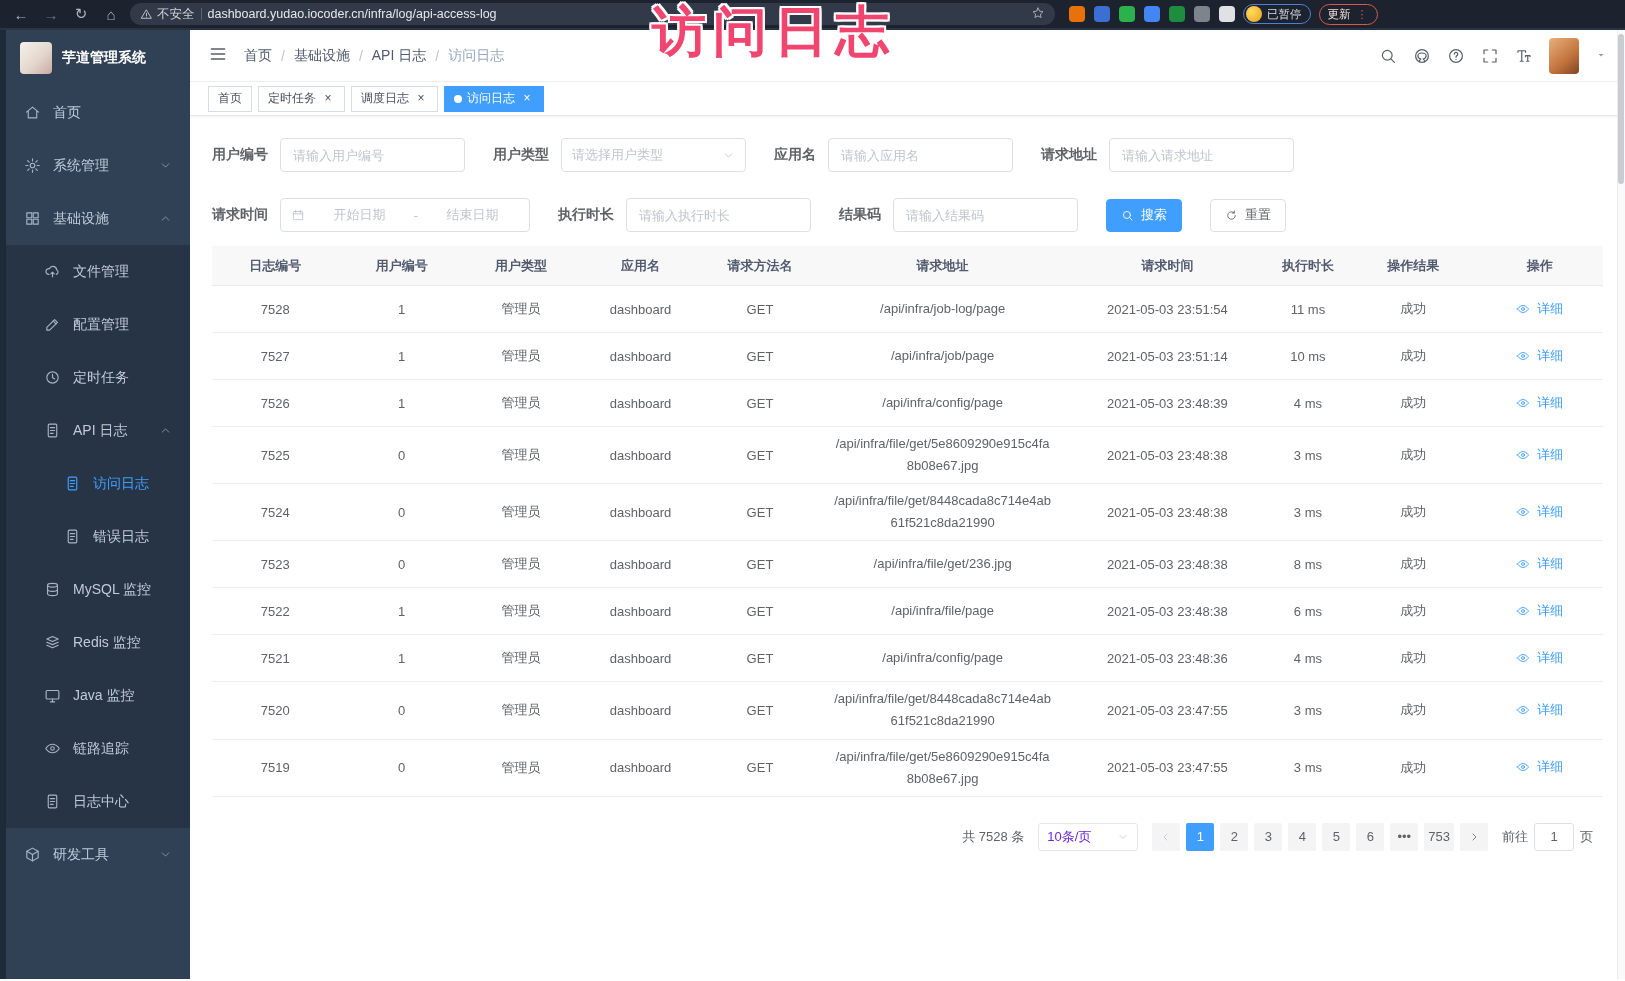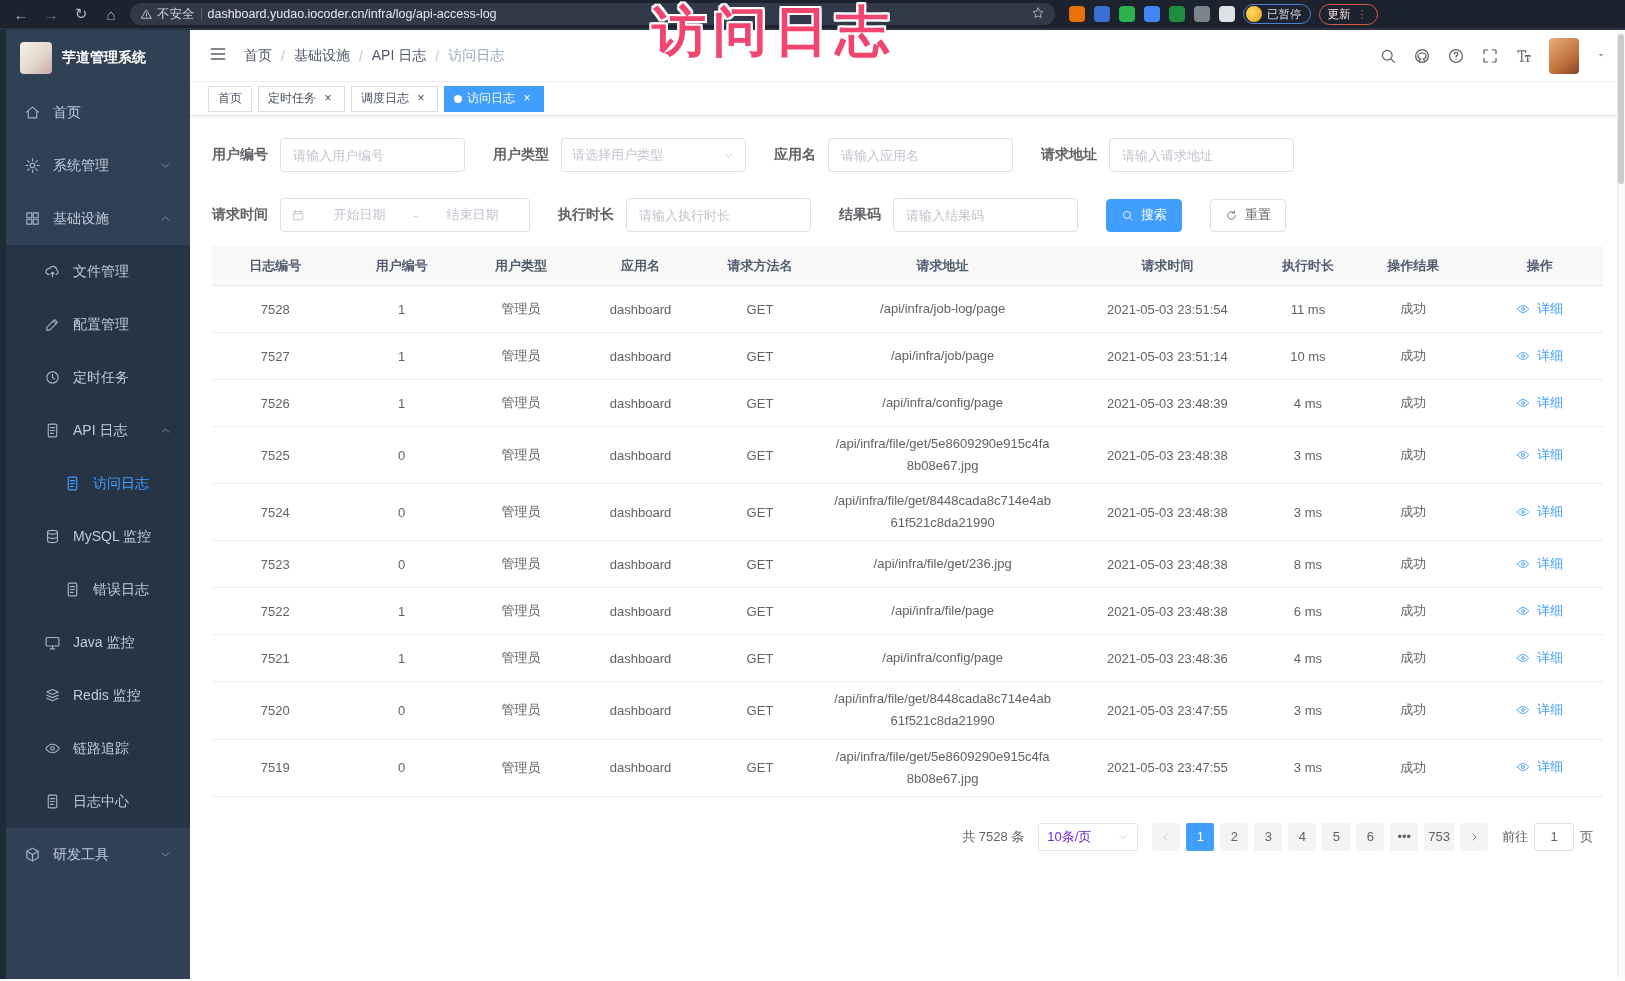--- a/index.html
+++ b/index.html
@@ -220,48 +220,48 @@
             <path d="M6 15l6-6 6 6"></path>
           </svg>
         </div>
         <div class="s-item lvl2 sub active">
           <svg class="icn " viewBox="0 0 24 24">
             <rect x="6" y="3" width="12" height="18" rx="1.5"></rect>
             <path d="M9 8h6M9 12h6M9 16h4"></path>
           </svg>
           <span class="s-label">访问日志</span>
         </div>
+        <div class="s-item lvl2 sub">
+          <svg class="icn " viewBox="0 0 24 24">
+            <rect x="6" y="3" width="12" height="18" rx="1.5"></rect>
+            <path d="M9 8h6M9 12h6M9 16h4"></path>
+          </svg>
+          <span class="s-label">错误日志</span>
+        </div>
         <div class="s-item lvl1 sub">
           <svg class="icn " viewBox="0 0 24 24">
             <ellipse cx="12" cy="6" rx="7" ry="2.6"></ellipse>
             <path d="M5 6v12c0 1.4 3.1 2.6 7 2.6s7-1.2 7-2.6V6"></path>
             <path d="M5 12c0 1.4 3.1 2.6 7 2.6s7-1.2 7-2.6"></path>
           </svg>
           <span class="s-label">MySQL 监控</span>
         </div>
-        <div class="s-item lvl2 sub">
-          <svg class="icn " viewBox="0 0 24 24">
-            <rect x="6" y="3" width="12" height="18" rx="1.5"></rect>
-            <path d="M9 8h6M9 12h6M9 16h4"></path>
-          </svg>
-          <span class="s-label">错误日志</span>
+        <div class="s-item lvl1 sub">
+          <svg class="icn " viewBox="0 0 24 24">
+            <path d="M12 3.5 20 7l-8 3.5L4 7z"></path>
+            <path d="M4 11.5 12 15l8-3.5M4 16 12 19.5 20 16"></path>
+          </svg>
+          <span class="s-label">Redis 监控</span>
         </div>
         <div class="s-item lvl1 sub">
           <svg class="icn " viewBox="0 0 24 24">
             <rect x="3" y="5" width="18" height="12" rx="1.5"></rect>
             <path d="M9 21h6M12 17v4"></path>
           </svg>
           <span class="s-label">Java 监控</span>
-        </div>
-        <div class="s-item lvl1 sub">
-          <svg class="icn " viewBox="0 0 24 24">
-            <path d="M12 3.5 20 7l-8 3.5L4 7z"></path>
-            <path d="M4 11.5 12 15l8-3.5M4 16 12 19.5 20 16"></path>
-          </svg>
-          <span class="s-label">Redis 监控</span>
         </div>
         <div class="s-item lvl1 sub">
           <svg class="icn " viewBox="0 0 24 24">
             <path d="M2.5 12S6.5 6 12 6s9.5 6 9.5 6-4 6-9.5 6-9.5-6-9.5-6z"></path>
             <circle cx="12" cy="12" r="2.5"></circle>
           </svg>
           <span class="s-label">链路追踪</span>
         </div>
         <div class="s-item lvl1 sub">
           <svg class="icn " viewBox="0 0 24 24">

